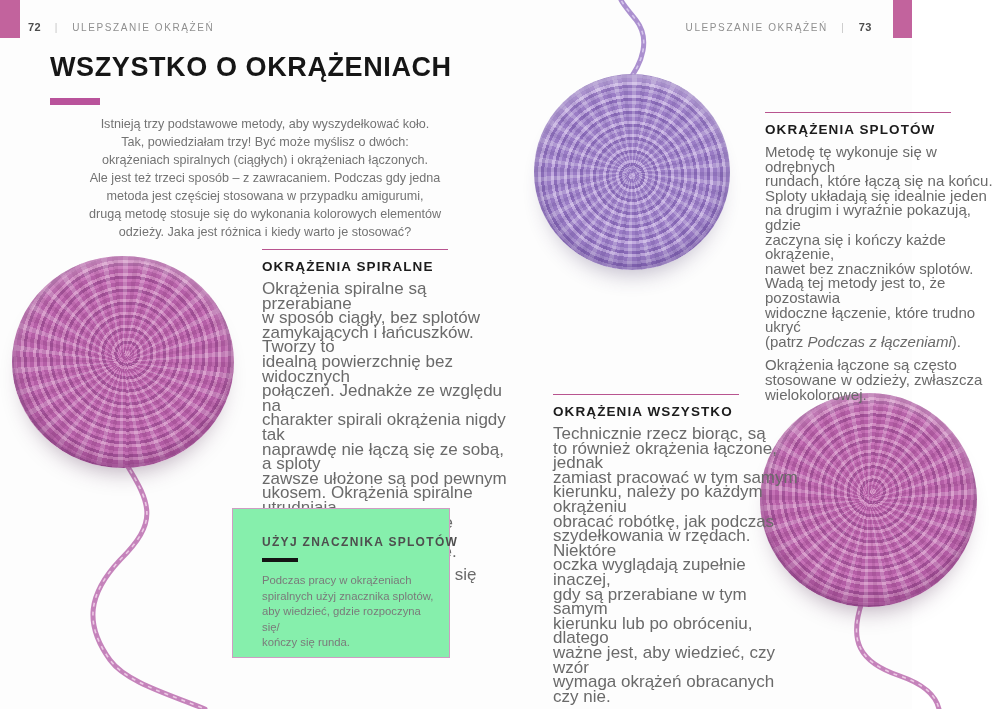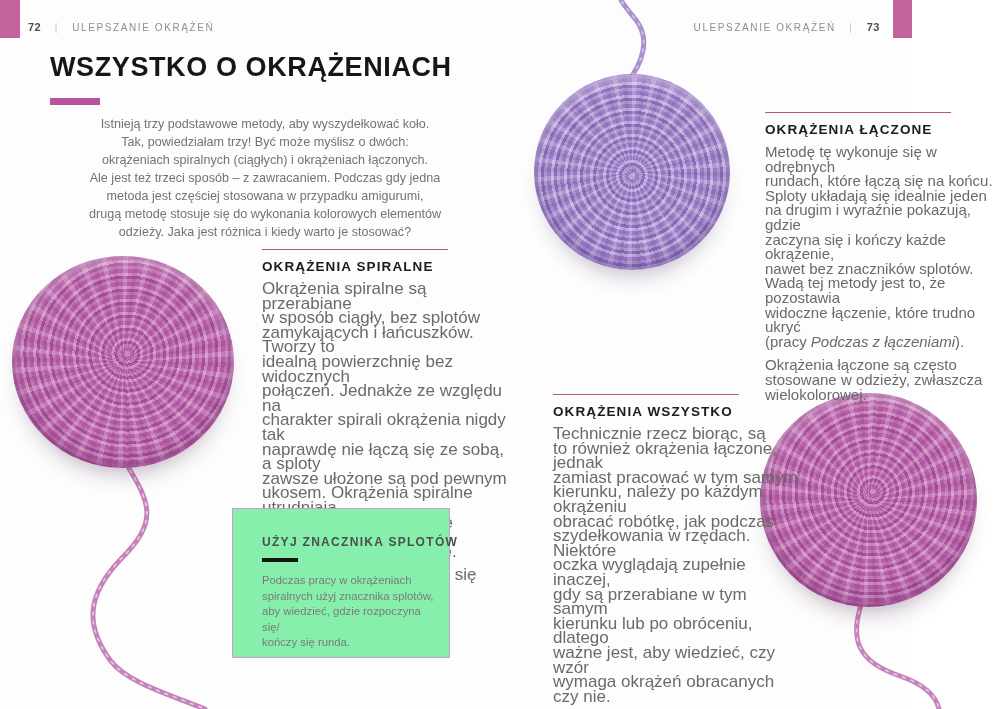--- a/index.html
+++ b/index.html
@@ -14,21 +14,21 @@
   .corner{position:absolute;top:0;width:20px;height:38px;background:#c2639d;}
   .corner.left{left:0;}
   .corner.right{right:0;width:19px;}
 
   
   .running-head{position:absolute;top:21px;font-size:10px;color:#8f8f8f;
     letter-spacing:1.6px;white-space:nowrap;}
   .running-head .pn{font-size:11px;font-weight:bold;color:#4c4c4c;letter-spacing:0.5px;}
   .running-head .sep{color:#c4c4c4;margin:0 9px;font-weight:normal;}
   .running-head.left-head{left:28px;}
-  .running-head.right-head{right:32px;text-align:center;}
+  .running-head.right-head{right:40px;text-align:center;}
 
   h1.title{position:absolute;left:50px;top:52px;margin:0;
     font-size:27px;font-weight:700;letter-spacing:0.6px;color:#161616;}
   .title-rule{position:absolute;left:50px;top:98px;width:50px;height:7px;background:#b9539b;}
 
   .intro{position:absolute;left:50px;top:115px;width:430px;margin:0;
     font-size:12.6px;line-height:18px;color:#737373;white-space:pre-line;text-align:center;}
 
   
   .section{position:absolute;}
@@ -155,30 +155,30 @@
     <h3>UŻYJ ZNACZNIKA SPLOTÓW</h3>
     <div class="tip-rule"></div>
     <p>Podczas pracy w okrążeniach
 spiralnych użyj znacznika splotów,
 aby wiedzieć, gdzie rozpoczyna się/
 kończy się runda.</p>
   </aside>
 
   <section id="section-joined" class="section text-layer">
     <div class="divider"></div>
-    <h2>OKRĄŻENIA ŁĄCZONE</h2>
+    <h2>OKRĄŻENIA SPLOTÓW</h2>
     <p><span>Metodę tę wykonuje się w odrębnych
 rundach, które łączą się na końcu.
 Sploty układają się idealnie jeden
 na drugim i wyraźnie pokazują, gdzie
 zaczyna się i kończy każde okrążenie,
 nawet bez znaczników splotów.
 Wadą tej metody jest to, że pozostawia
 widoczne łączenie, które trudno ukryć</span>
-<span>(pracy </span><span class="em">Podczas z łączeniami</span><span>).</span></p>
+<span>(patrz </span><span class="em">Podczas z łączeniami</span><span>).</span></p>
     <p>Okrążenia łączone są często
 stosowane w odzieży, zwłaszcza
 wielokolorowej.</p>
   </section>
 
   <section id="section-turned" class="section text-layer">
     <div class="divider"></div>
     <h2>OKRĄŻENIA WSZYSTKO</h2>
     <p>Technicznie rzecz biorąc, są
 to również okrążenia łączone, jednak

